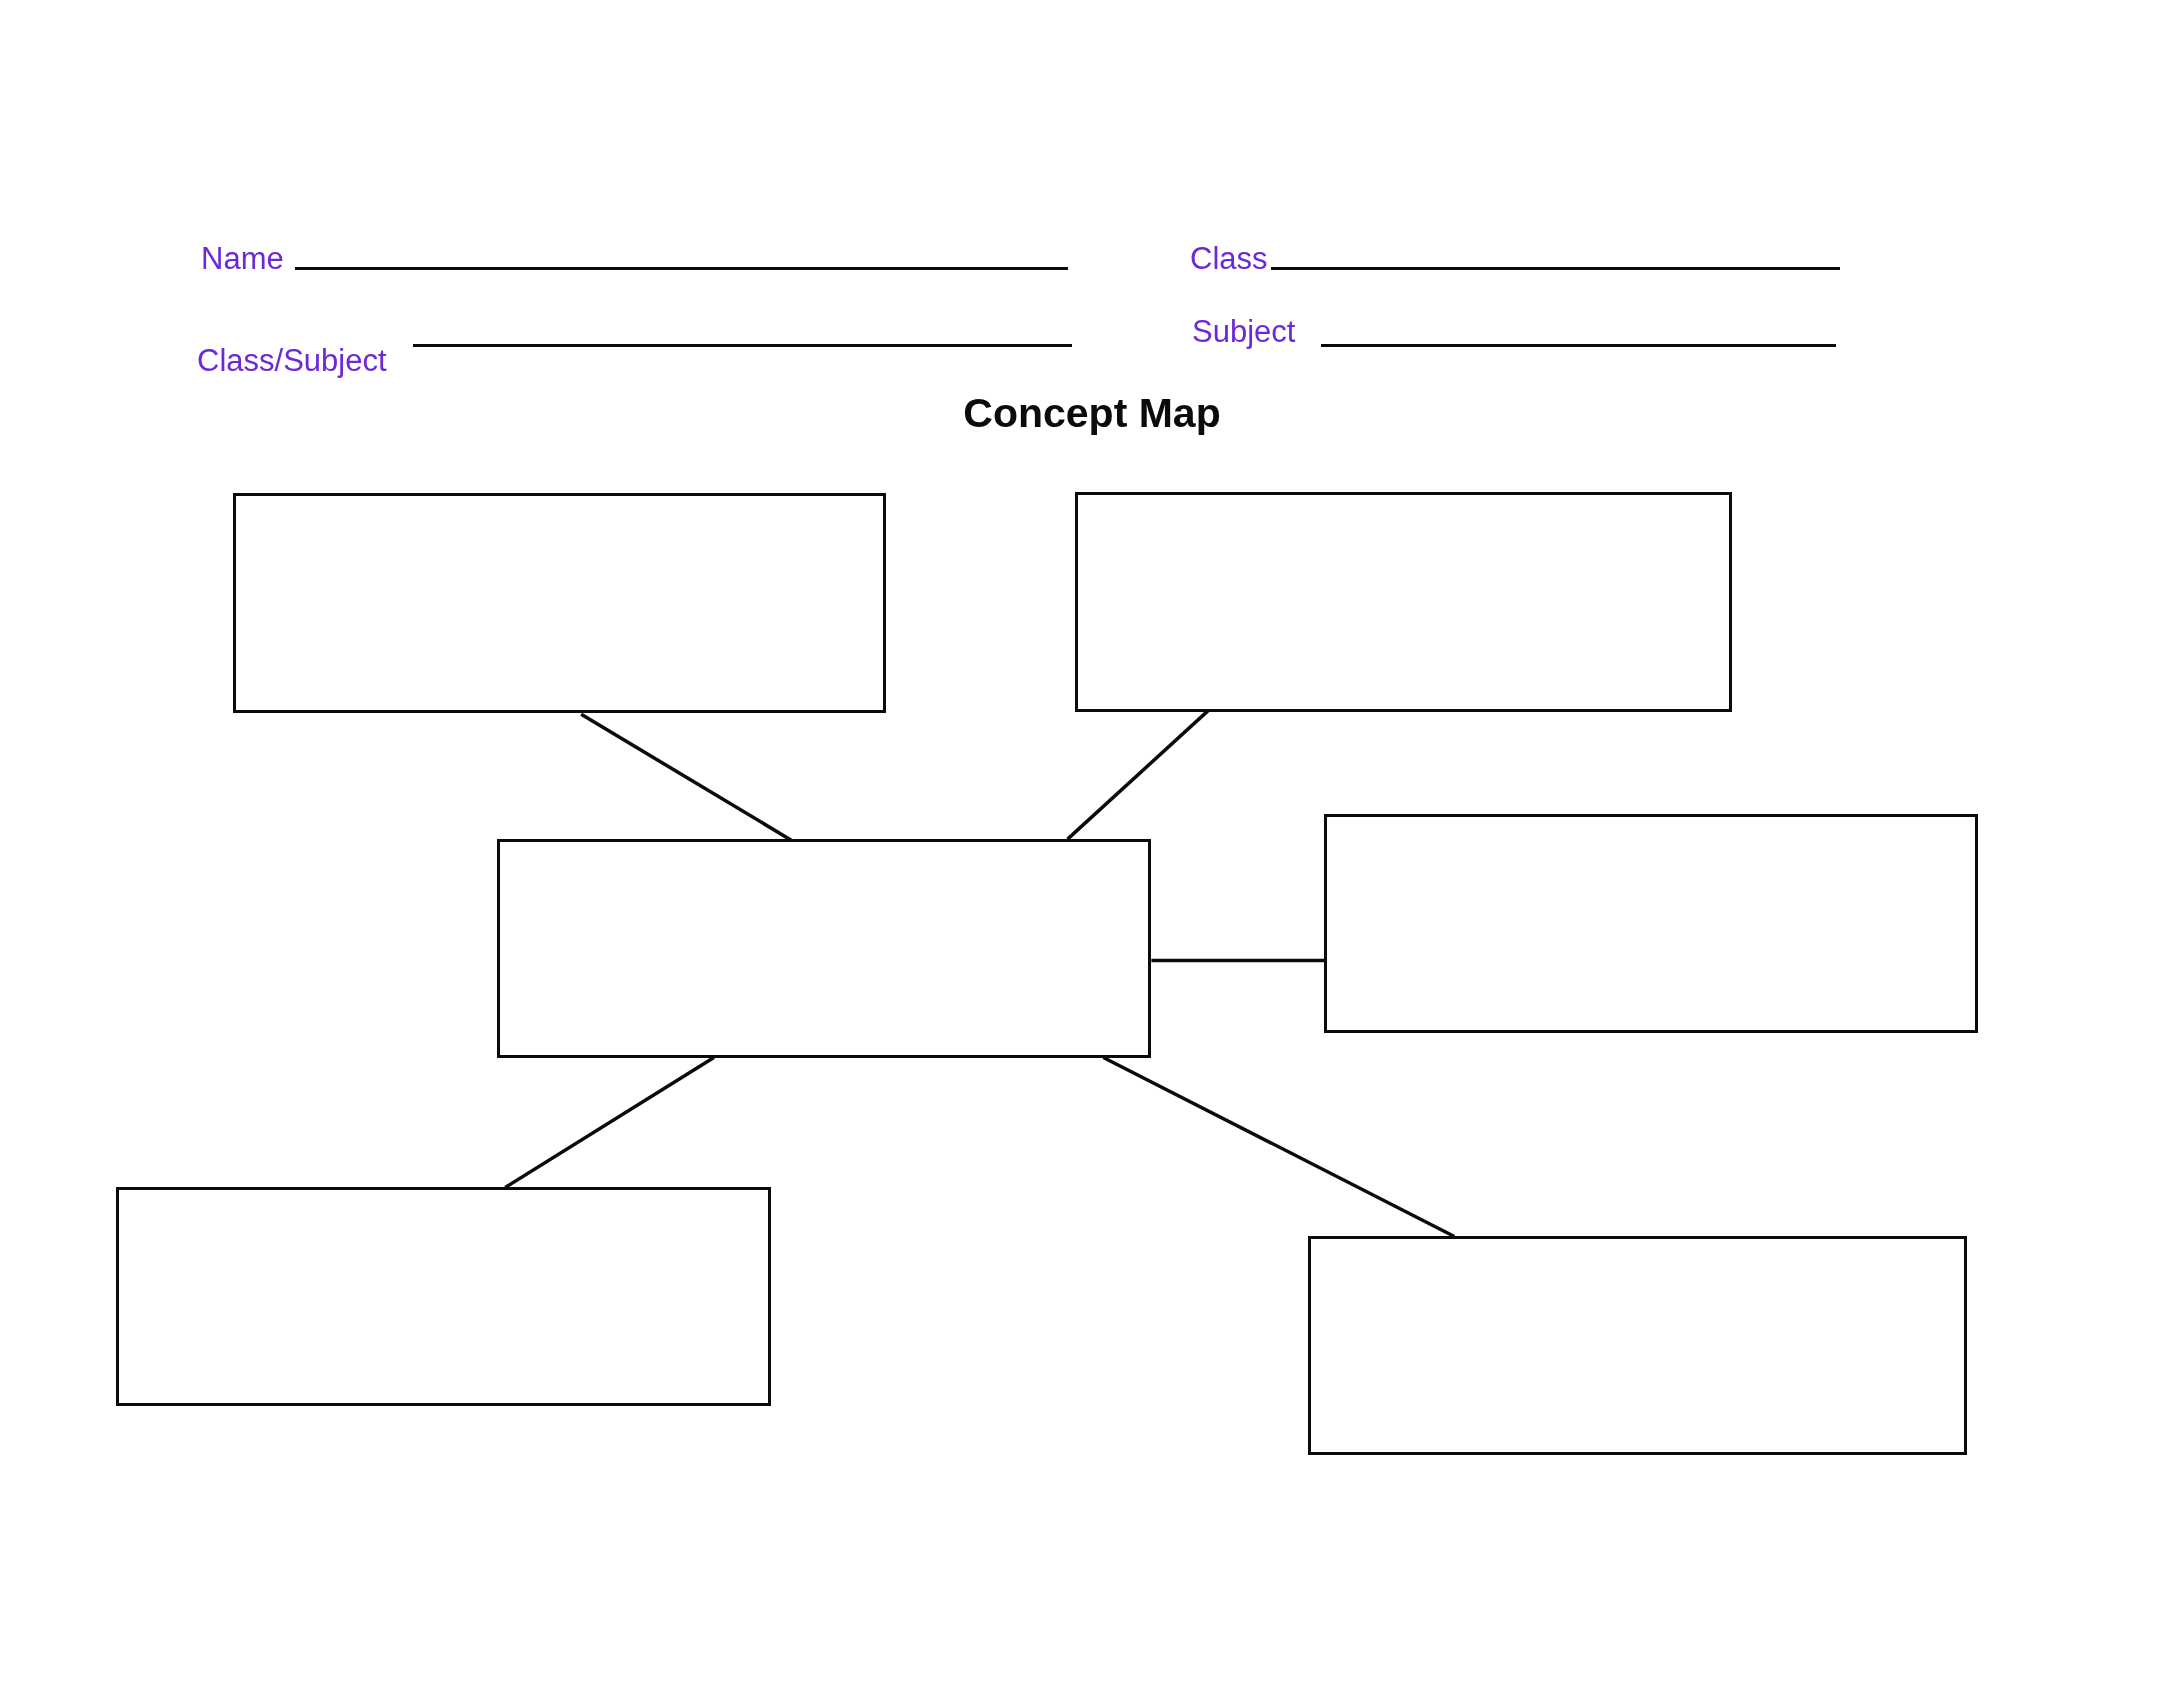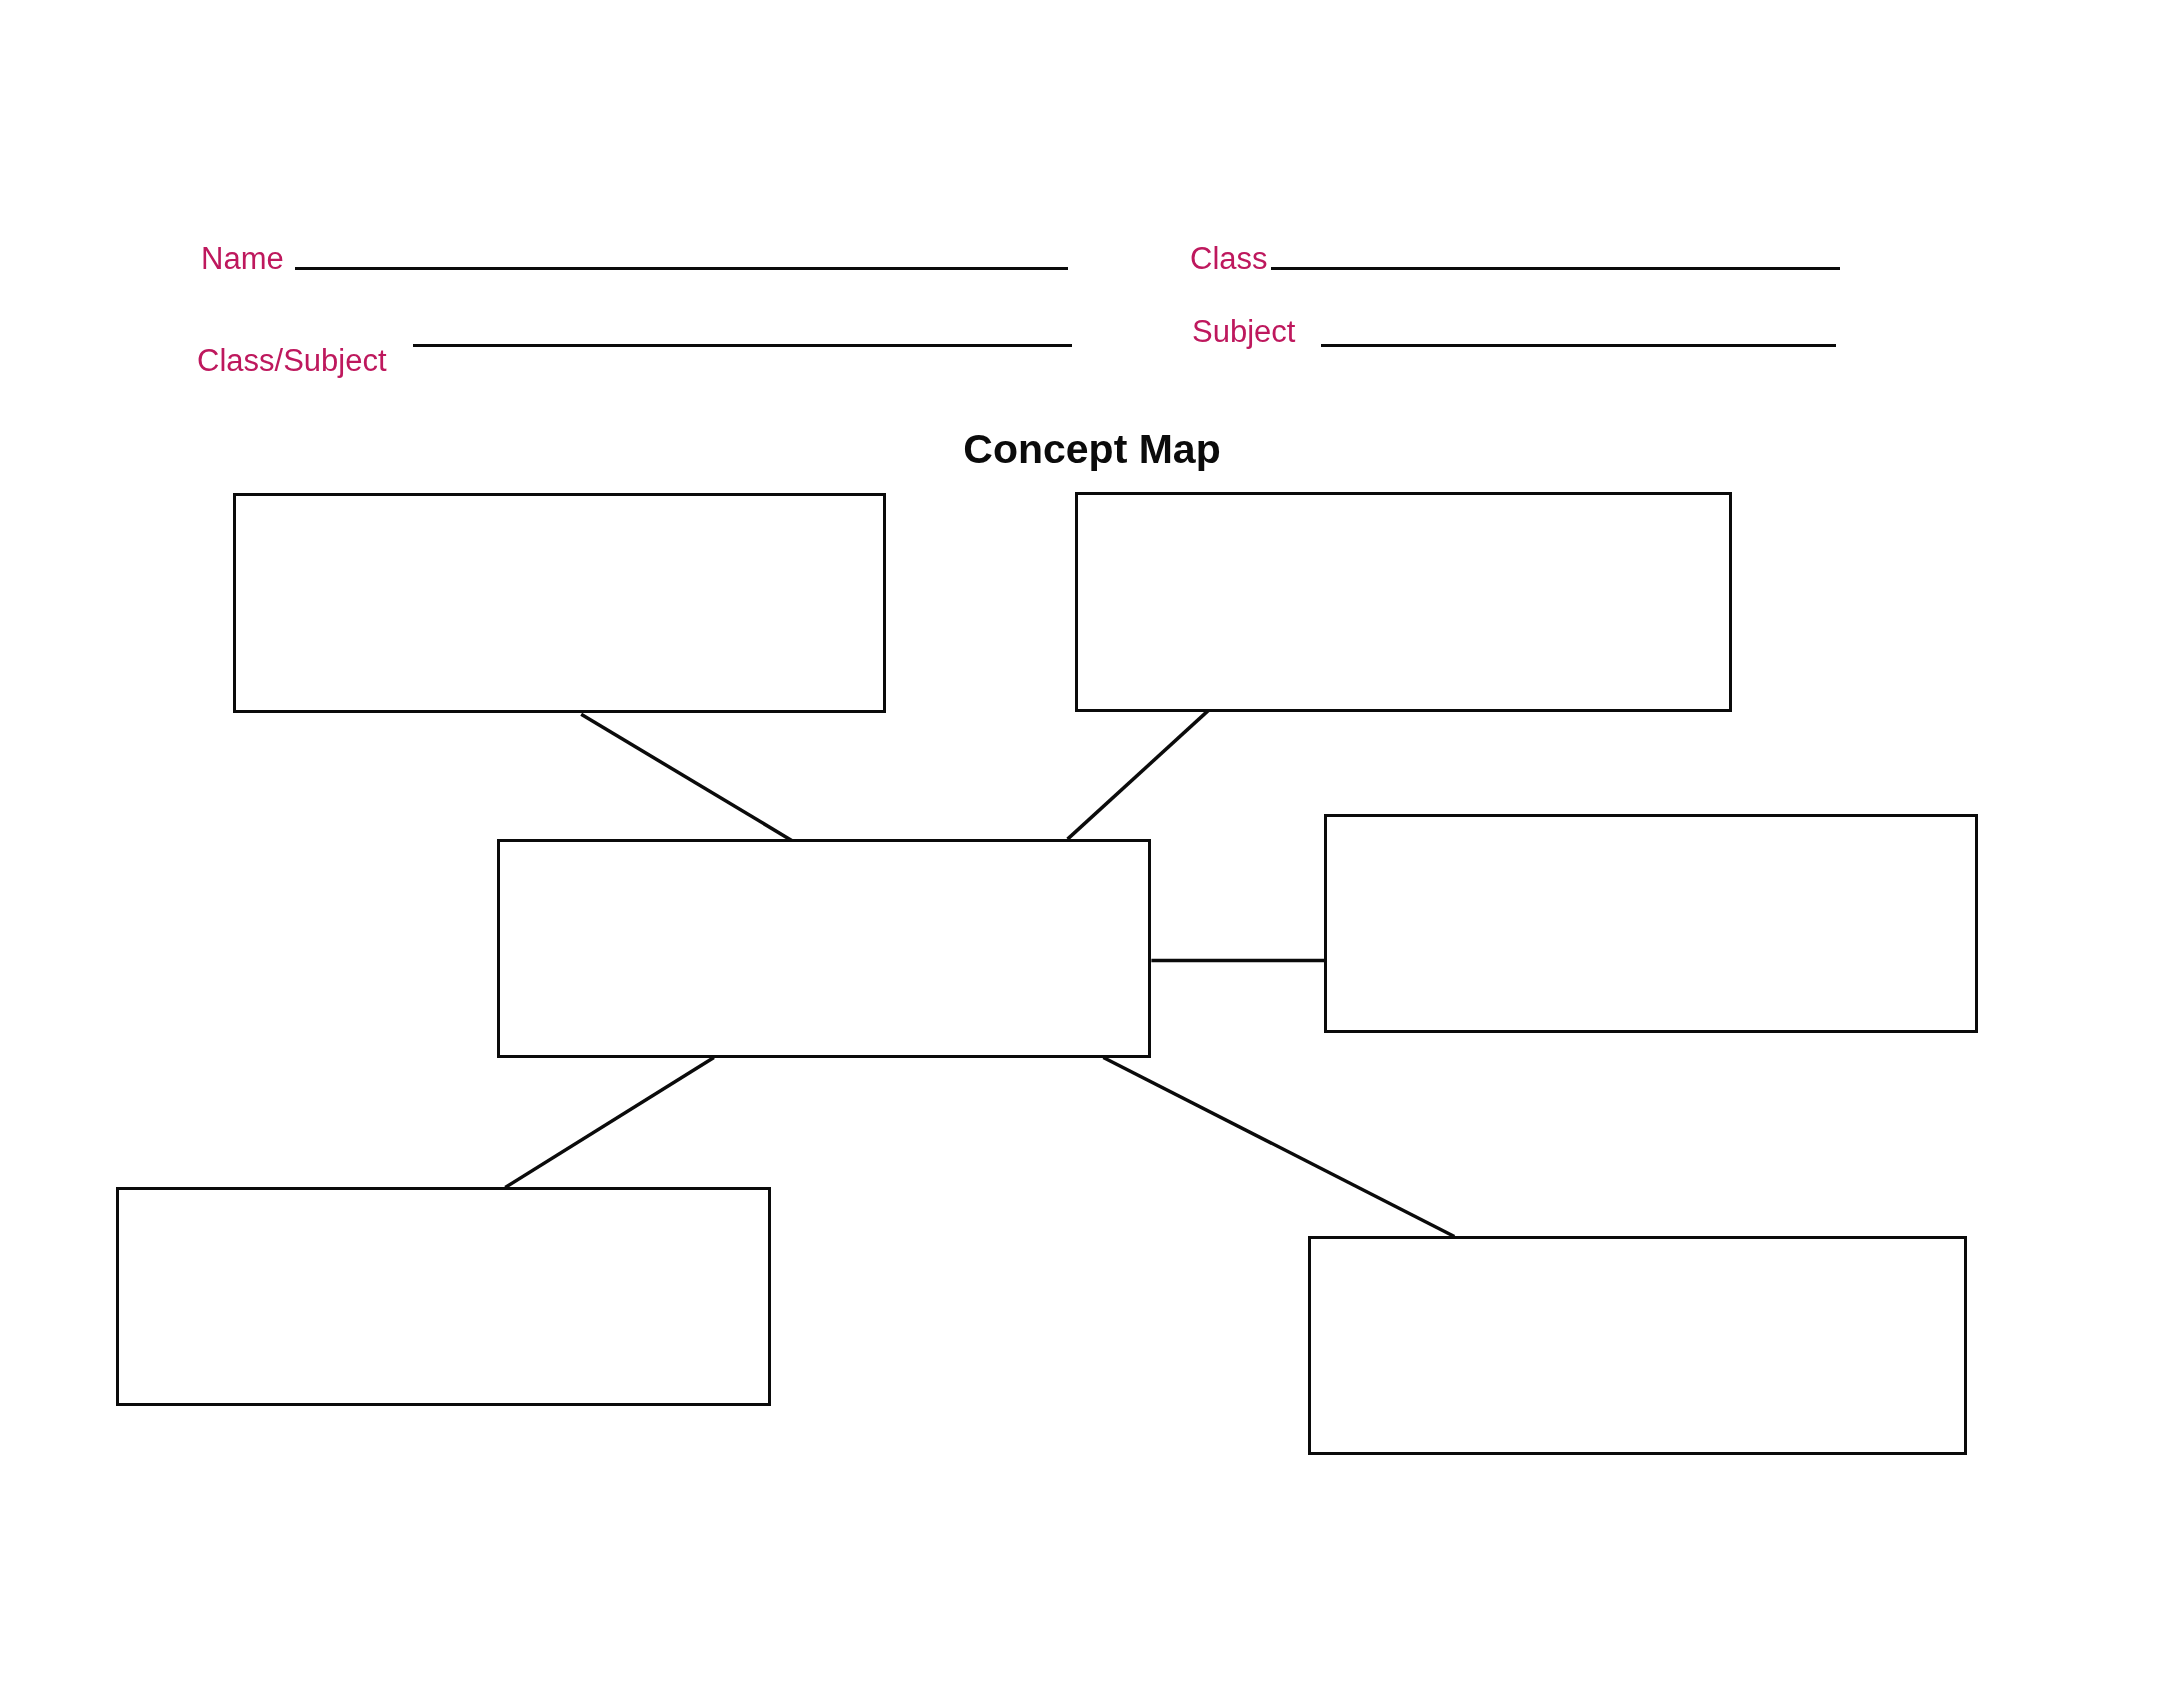--- a/index.html
+++ b/index.html
@@ -13,39 +13,38 @@
     height: 1687px;
     background: #ffffff;
     font-family: "Liberation Sans", "DejaVu Sans", sans-serif;
     color: #0b0b0b;
     overflow: hidden;
   }
   .field-label {
     position: absolute;
     font-size: 31px;
     line-height: 1;
-    color: #be185d;
+    color: #6d28d9;
     white-space: nowrap;
   }
   .fill-line {
     position: absolute;
     height: 0;
     border-top: 3.5px solid #0b0b0b;
   }
   .page-title {
     position: absolute;
     left: 0;
     right: 0;
     top: 393px;
     text-align: center;
     font-size: 41px;
     font-weight: bold;
     line-height: 1;
     color: #0b0b0b;
-    margin-top: 36px;
   }
   .concept-box {
     position: absolute;
     box-sizing: border-box;
     border: 3.5px solid #0b0b0b;
     background: #ffffff;
     font-size: 31px;
     padding: 8.7px 12.2px;
   }
   .box-top-left     { left: 233px;  top: 493px;  width: 653px; height: 220px; }

